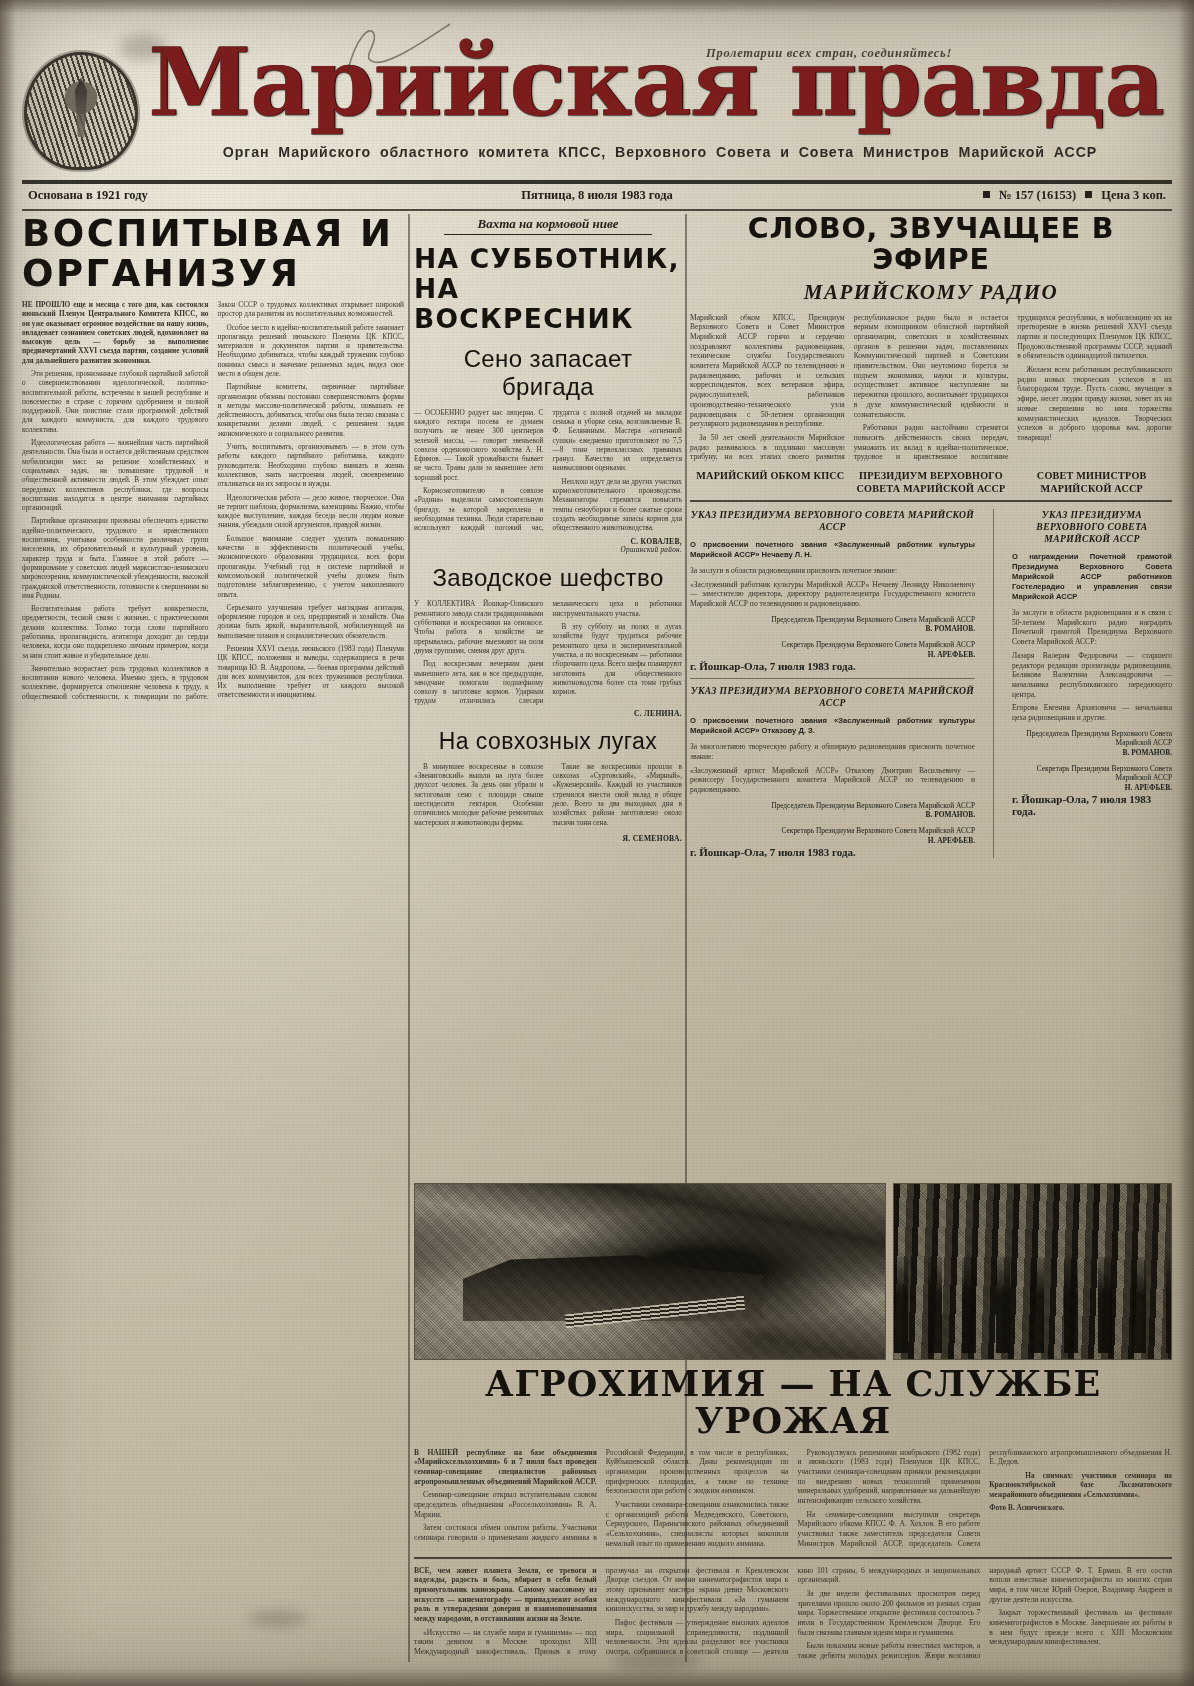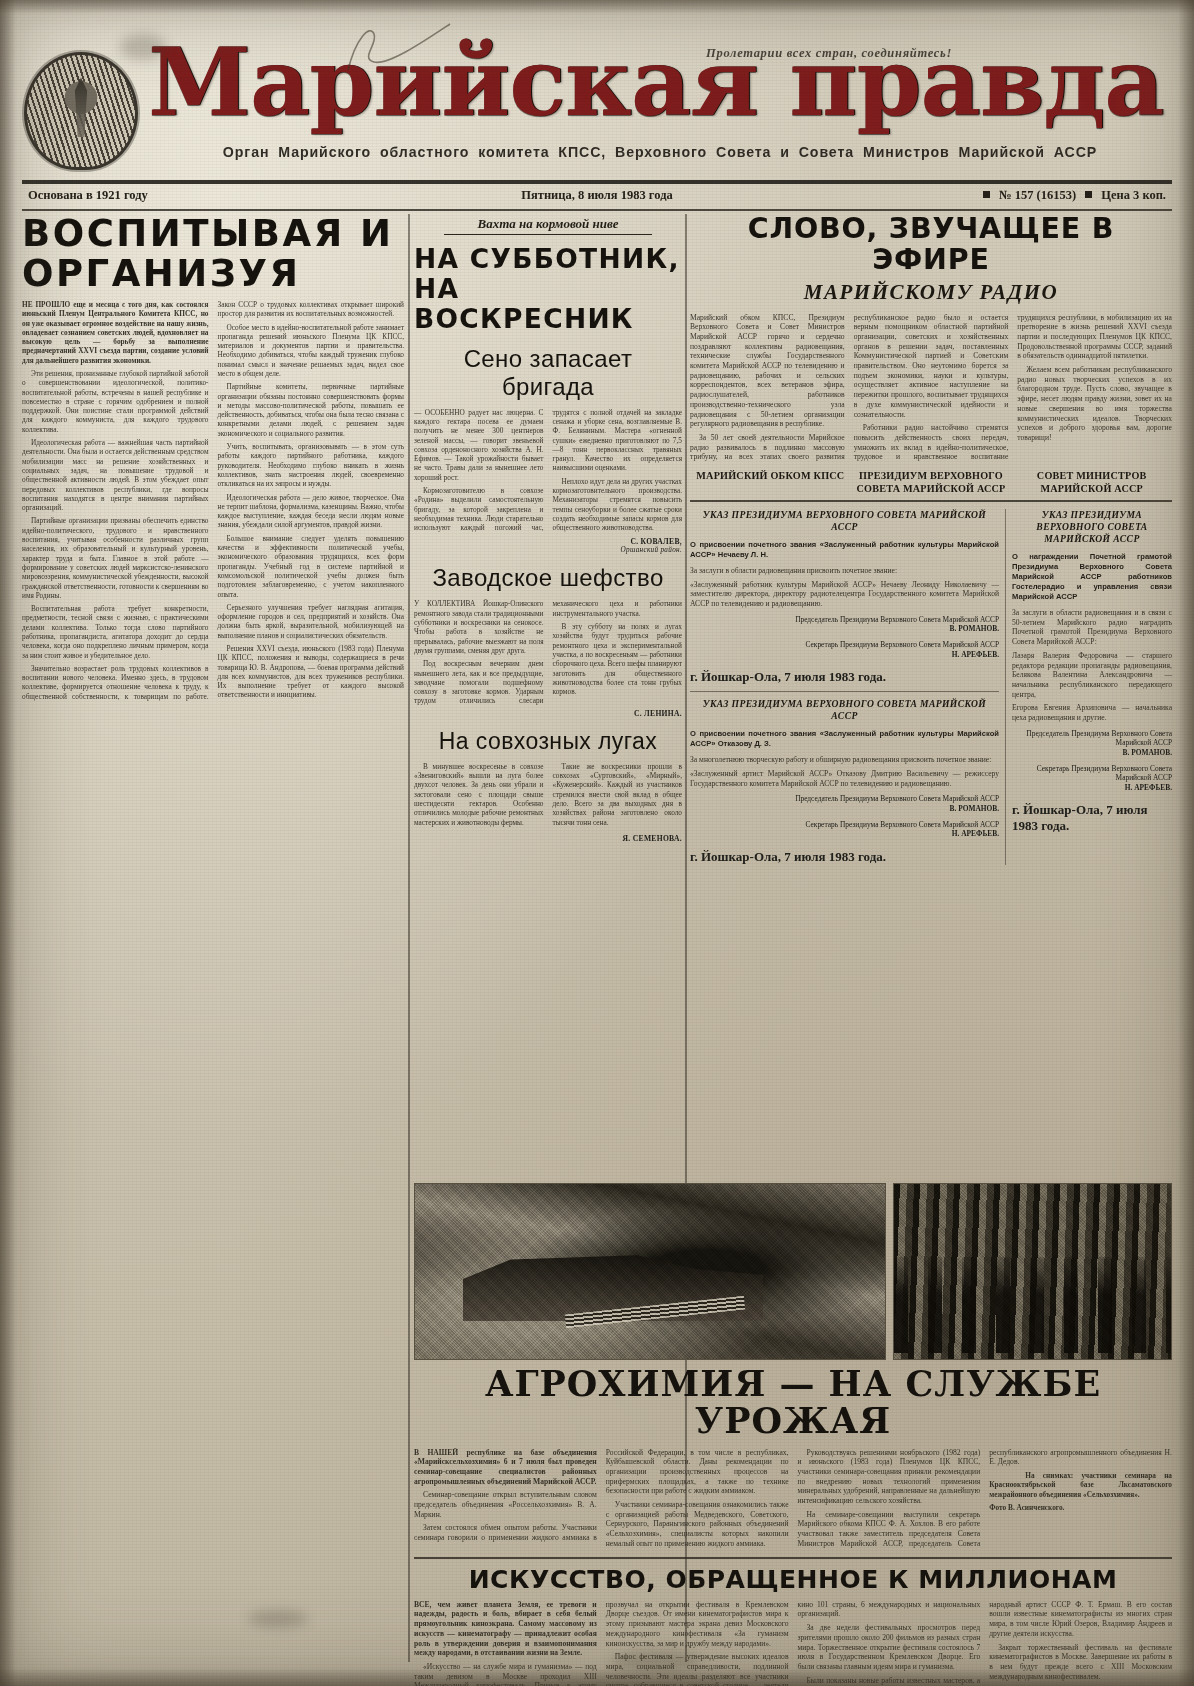--- a/index.html
+++ b/index.html
@@ -175,40 +175,40 @@
     margin:8px 0 5px 0;
   }
   .decree-heads .dh{
     flex:1;text-align:center;
     font-family:"Liberation Serif", serif;
     font-weight:700;font-size:10.2px;line-height:12.5px;
     letter-spacing:.2px;color:#1c1812;
   }
   .rule-med{height:2px;background:#2a261e;opacity:.8;margin:4px 0 7px 0;}
   .rule-thin{height:1px;background:#3a342b;opacity:.6;margin:6px 0;}
-  .decree-cols{display:flex;gap:6px;}
+  .decree-cols{display:flex;gap:18px;}
   .decree-cols > div{flex:1;}
   .decree-cols .sep{flex:0 0 1px;background:#3a342b;opacity:.55;}
   .ukaz-t{
     font-family:"Liberation Serif", serif;
     font-style:italic;font-weight:700;font-size:9.6px;
     line-height:12px;text-align:center;letter-spacing:.4px;
     margin:0 0 7px 0;color:#1c1812;
   }
   .ukaz-sub{
     font-family:"Liberation Sans", sans-serif;
     font-weight:700;font-size:7.6px;line-height:10px;
     text-align:justify;margin:0 0 6px 0;color:#221e18;
   }
   .ukaz-sign{
     text-align:right;font-family:"Liberation Serif", serif;
     font-size:7.4px;line-height:9.6px;margin-top:6px;font-weight:400;
   }
   .ukaz-sign b{font-weight:700;}
-  .ukaz-date{font-size:13px;font-weight:700;margin-top:10px;}
+  .ukaz-date{font-size:11px;font-weight:700;margin-top:1px;}
 
   
   .photos{display:flex;gap:7px;margin:8px 0 6px 0;}
   .ph{
     position:relative;overflow:hidden;
     border:1px solid #5a5244;
     filter:contrast(1.05);
   }
   .ph1{flex:0 0 470px;height:175px;
     background:
@@ -458,21 +458,20 @@
       <p>Затем состоялся обмен опытом работы. Участники семинара говорили о применении жидкого аммиака в Российской Федерации, в том числе в республиках, Куйбышевской области. Даны рекомендации по организации производственных процессов на прифермских площадках, а также по технике безопасности при работе с жидким аммиаком.</p>
       <p>Участники семинара-совещания ознакомились также с организацией работы Медведевского, Советского, Сернурского, Параньгинского районных объединений «Сельхозхимия», специалисты которых накопили немалый опыт по применению жидкого аммиака.</p>
       <p>Руководствуясь решениями ноябрьского (1982 года) и июньского (1983 года) Пленумов ЦК КПСС, участники семинара-совещания приняли рекомендации по внедрению новых технологий применения минеральных удобрений, направленные на дальнейшую интенсификацию сельского хозяйства.</p>
       <p>На семинаре-совещании выступили секретарь Марийского обкома КПСС Ф. А. Хохлов. В его работе участвовал также заместитель председателя Совета Министров Марийской АССР, председатель Совета республиканского агропромышленного объединения Н. Е. Дедов.</p>
       <p class="capt"><b>На снимках: участники семинара на Красноок­тябрьской базе Лксаматовского межрайонного объединения «Сельхозхимия».</b></p>
       <p class="capt noind" style="font-weight:700;">Фото В. Асинченского.</p>
     </div>
 
     <div class="rule-med" style="margin-top:8px;"></div>
 
-    <h2 class="hl-iskus">ИСКУССТВО, ОБРАЩЕННОЕ К МИЛЛИОНАМ</h2>
 
     <div class="bt s2 four">
       <p class="noind"><span class="lead">ВСЕ, чем живет планета Земля, ее тревоги и надежды, радость и боль, вбирает в себя белый прямоугольник киноэкрана. Самому массовому из искусств — кинематографу — принадлежит особая роль в утверждении доверия и взаимопонимания между народами, в отстаивании жизни на Земле.</span></p>
       <p>«Искусство — на службе мира и гуманизма» — под таким девизом в Москве проходил XIII Международный кинофестиваль. Призыв к этому прозвучал на открытии фестиваля в Кремлевском Дворце съездов. От имени кинематографистов мира к этому призывают мастера экрана девиз Московского международного кинофестиваля «За гуманизм киноискусства, за мир и дружбу между народами».</p>
       <p>Пафос фестиваля — утверждение высоких идеалов мира, социальной справедливости, подлинной человечности. Эти идеалы разделяют все участники смотра, собравшиеся в советской столице — деятели кино 101 страны, 6 международных и национальных организаций.</p>
       <p>За две недели фестивальных просмотров перед зрителями прошло около 200 фильмов из разных стран мира. Торжественное открытие фестиваля состоялось 7 июля в Государственном Кремлевском Дворце. Его были связаны главным идеям мира и гуманизма.</p>
       <p>Были показаны новые работы известных мастеров, а также дебюты молодых режиссеров. Жюри возглавил народный артист СССР Ф. Т. Ермаш. В его состав вошли известные кинематографисты из многих стран мира, в том числе Юрий Озеров, Владимир Андреев и другие деятели искусства.</p>
       <p>Закрыт торжественный фестиваль на фестивале кинематографистов в Москве. Завершение их работы в в нем будут прежде всего с XIII Московским международным кинофестивалем.</p>
     </div>
   </div>

